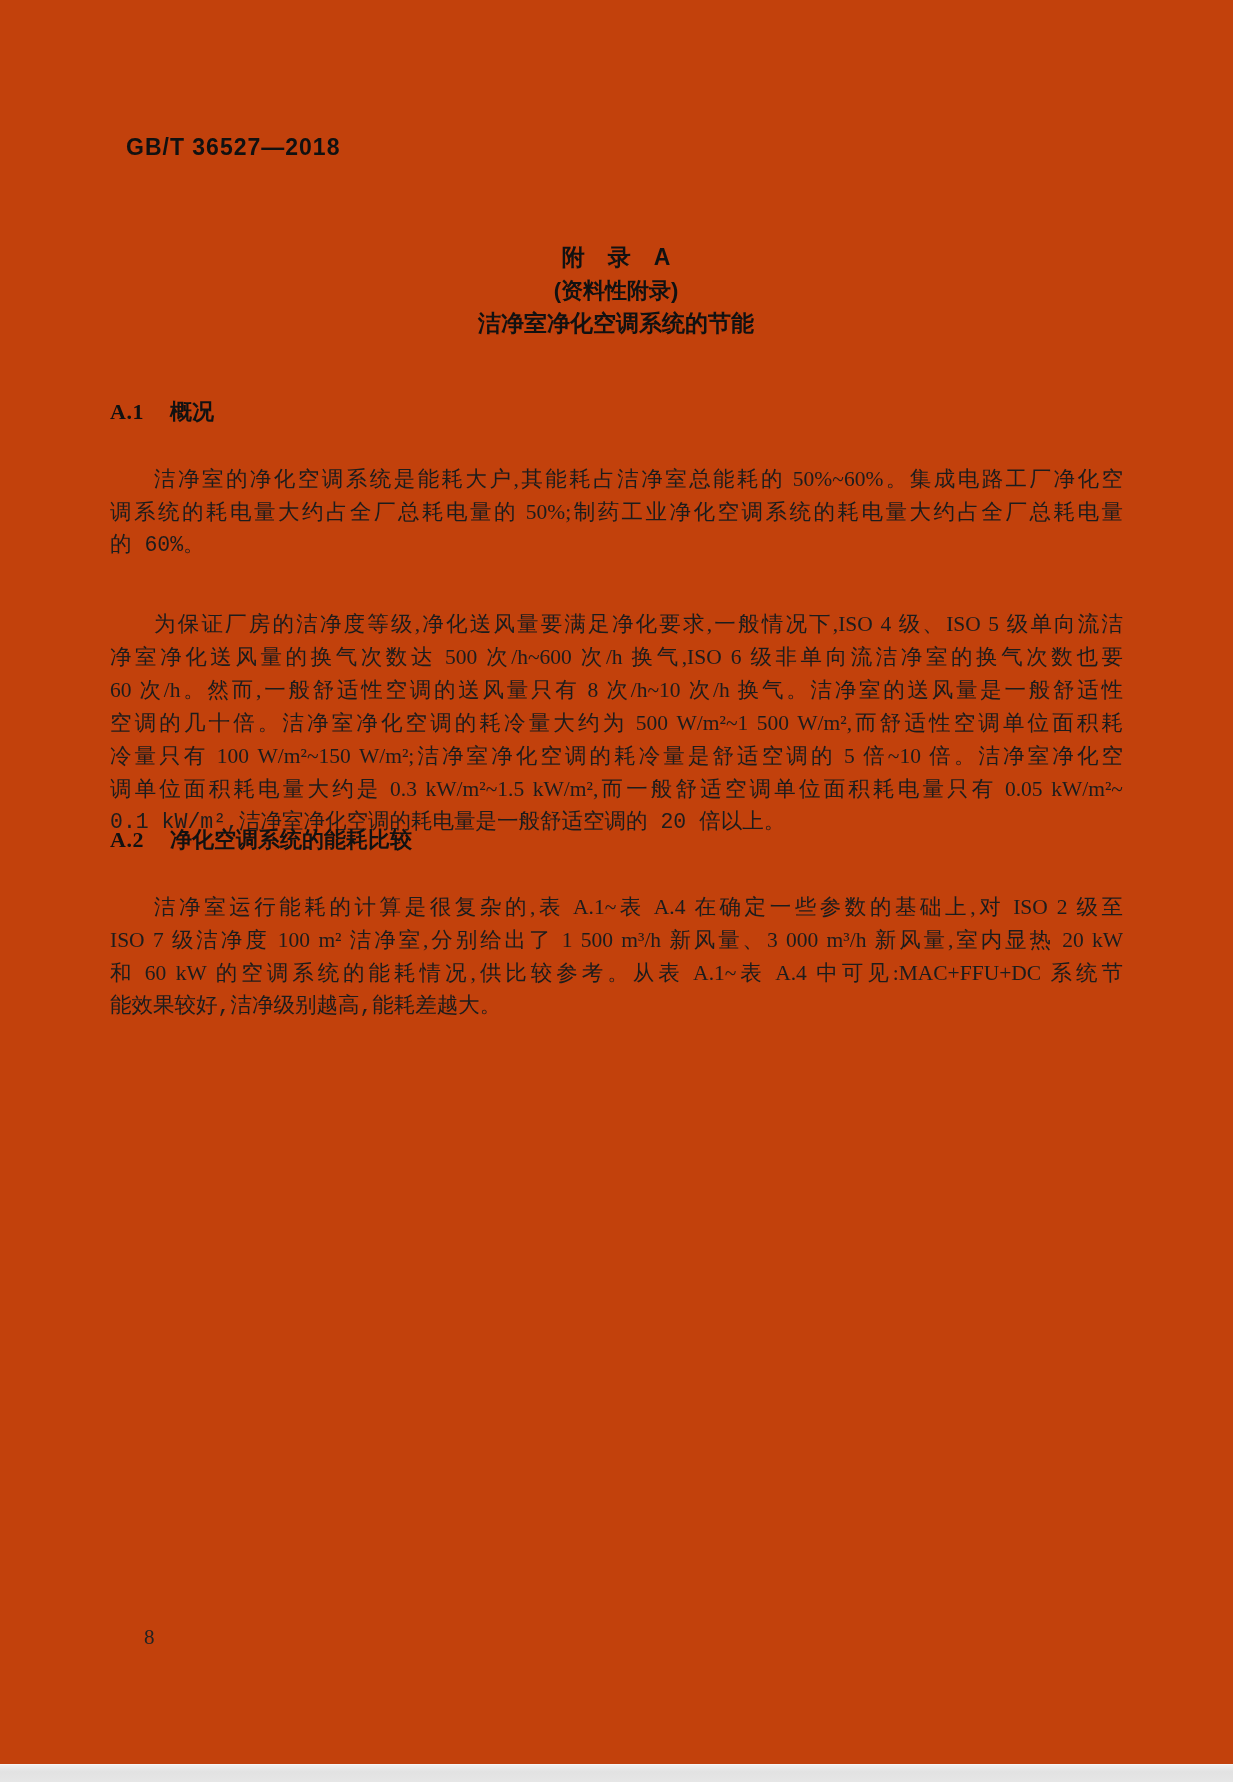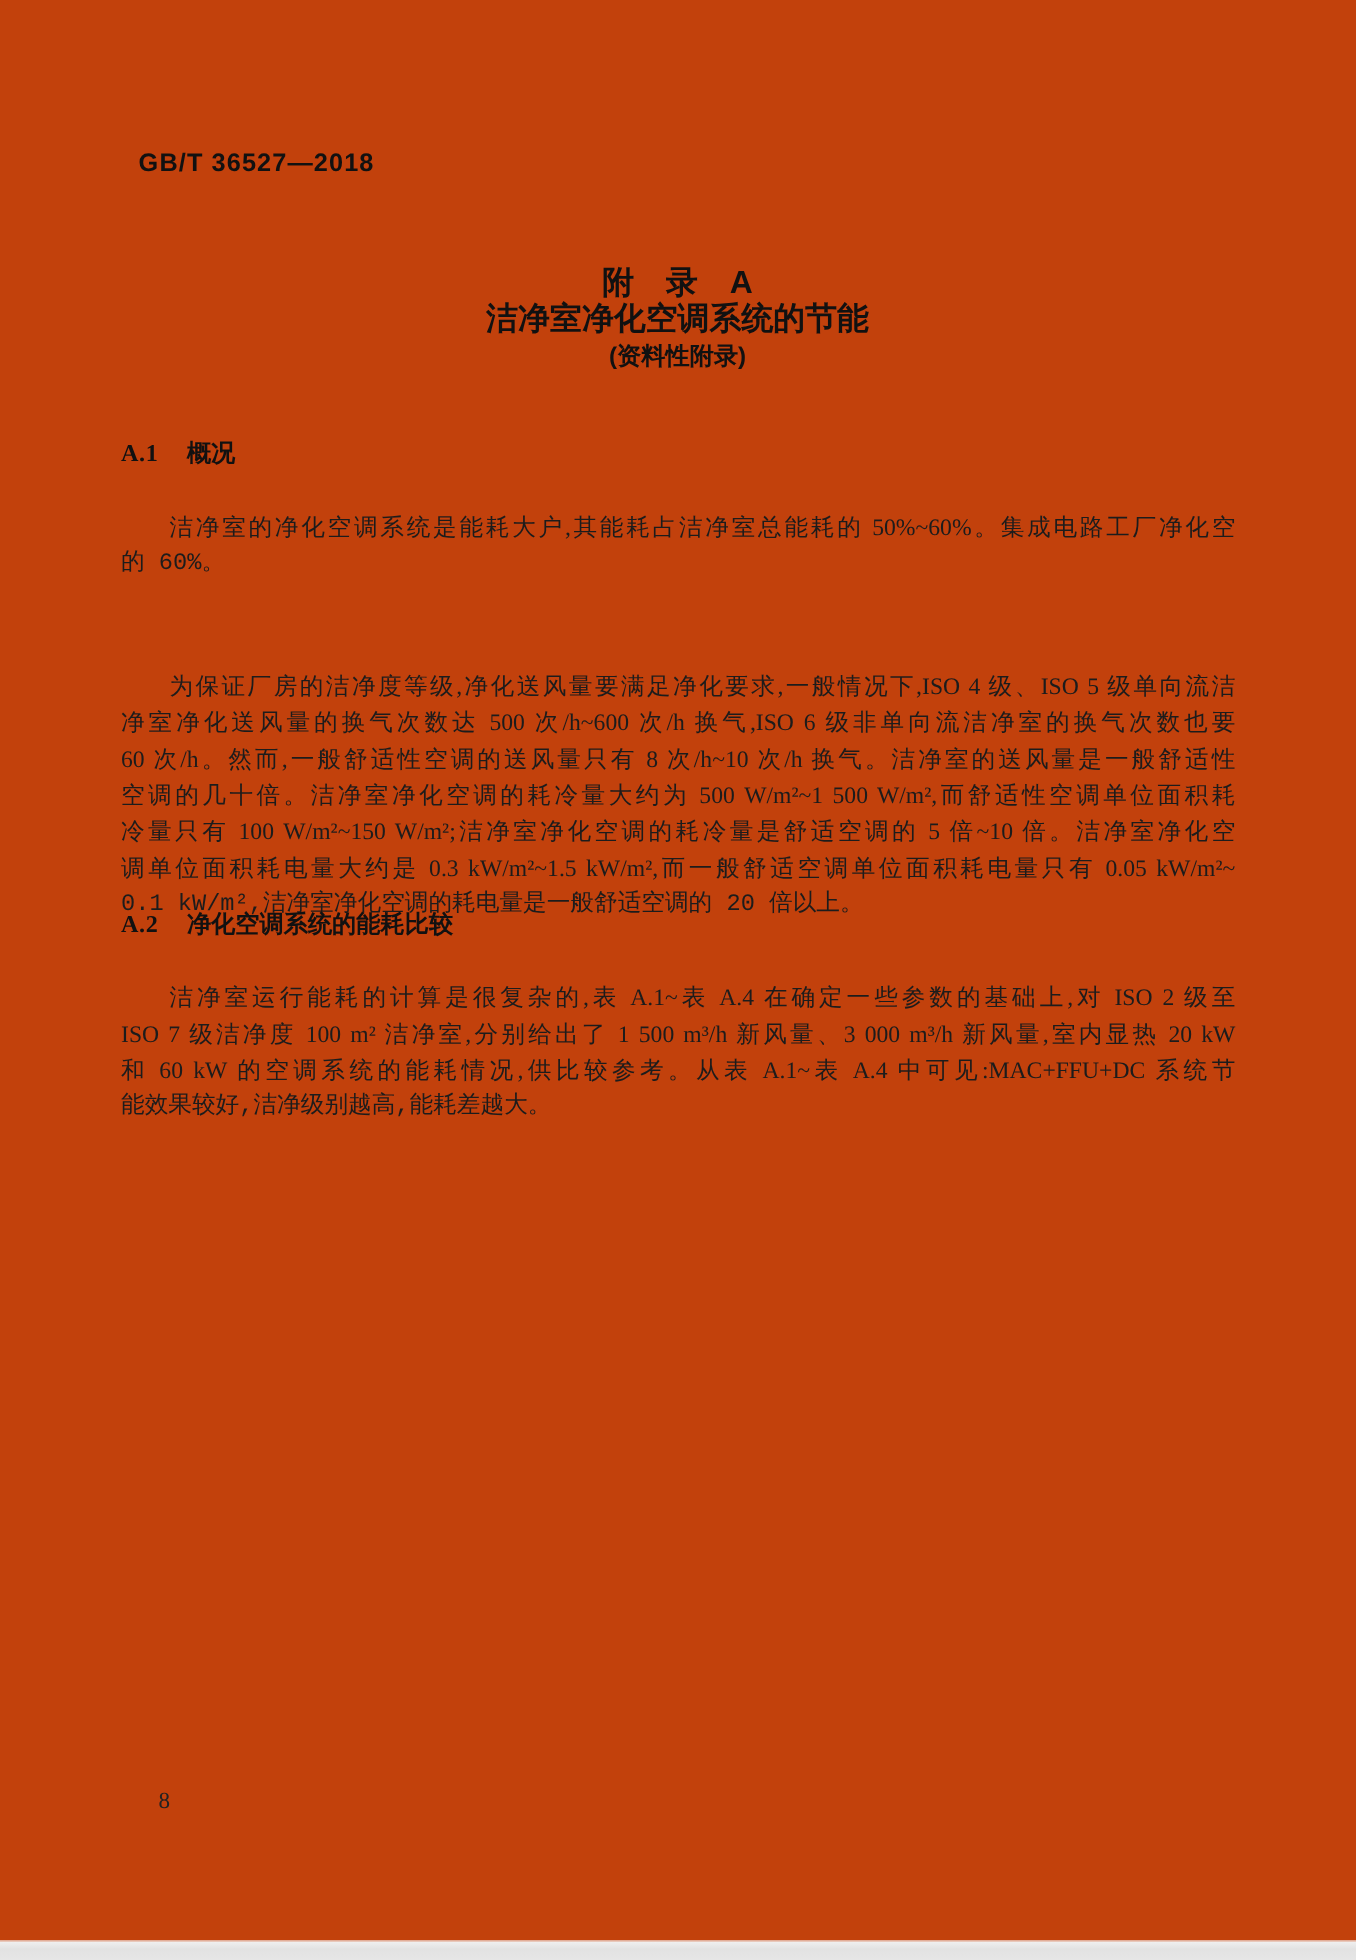--- a/index.html
+++ b/index.html
@@ -30,21 +30,21 @@
   .title-block {
     position: absolute;
     top: 241px;
     left: 110px;
     width: 1012px;
     text-align: center;
   }
   .title-block .t-line {
     font-family: "Liberation Sans", "DejaVu Sans", sans-serif;
     font-weight: bold;
-    font-size: 29px;
+    font-size: 23px;
     line-height: 33px;
     color: #111;
   }
   .title-block .t-sub {
     font-size: 22px;
   }
   .sec-heading {
     position: absolute;
     left: 110px;
     font-family: Liberation Serif, serif;
@@ -100,30 +100,31 @@
 </style>
 </head>
 <body>
 
 <div class="page">
 
   <div class="std-header">GB/T 36527—2018</div>
 
   <div class="title-block">
     <div class="t-line">附　录　A</div>
+    <div class="t-line t-sub">(资料性附录)</div>
     <div class="t-line">洁净室净化空调系统的节能</div>
-    <div class="t-line t-sub">(资料性附录)</div>
   </div>
 
   <div class="sec-heading heading-a1">
     <span class="sec-num">A.1</span><span>概况</span>
   </div>
 
   <div class="para para-1">
     <div class="line ind">洁净室的净化空调系统是能耗大户,其能耗占洁净室总能耗的 50%~60%。集成电路工厂净化空</div>
+    <div class="line">调系统的耗电量大约占全厂总耗电量的 50%;制药工业净化空调系统的耗电量大约占全厂总耗电量</div>
     <div class="line end">的 60%。</div>
   </div>
 
   <div class="para para-2">
     <div class="line ind">为保证厂房的洁净度等级,净化送风量要满足净化要求,一般情况下,ISO 4 级、ISO 5 级单向流洁</div>
     <div class="line">净室净化送风量的换气次数达 500 次/h~600 次/h 换气,ISO 6 级非单向流洁净室的换气次数也要</div>
     <div class="line">60 次/h。然而,一般舒适性空调的送风量只有 8 次/h~10 次/h 换气。洁净室的送风量是一般舒适性</div>
     <div class="line">空调的几十倍。洁净室净化空调的耗冷量大约为 500 W/m²~1 500 W/m²,而舒适性空调单位面积耗</div>
     <div class="line">冷量只有 100 W/m²~150 W/m²;洁净室净化空调的耗冷量是舒适空调的 5 倍~10 倍。洁净室净化空</div>
     <div class="line">调单位面积耗电量大约是 0.3 kW/m²~1.5 kW/m²,而一般舒适空调单位面积耗电量只有 0.05 kW/m²~</div>

